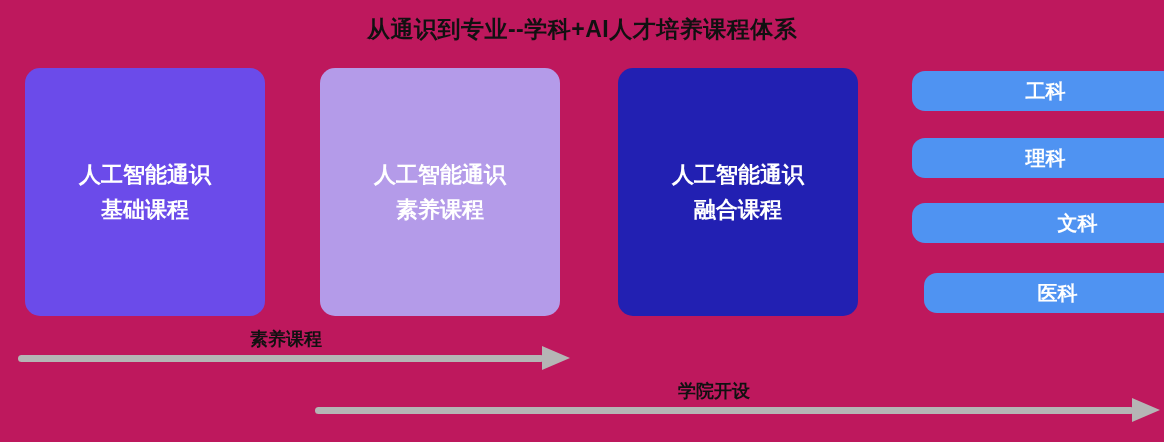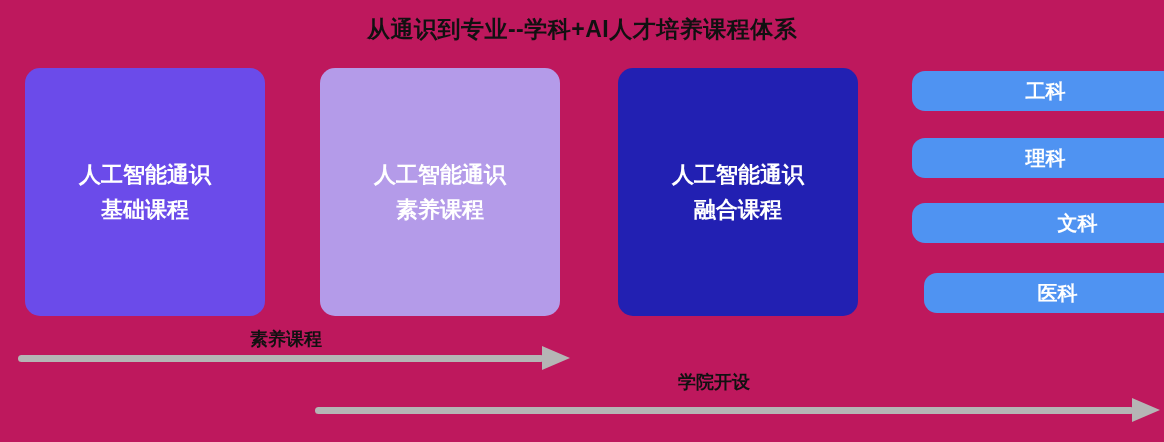--- a/index.html
+++ b/index.html
@@ -78,21 +78,21 @@
   .arrow-1 { left: 18px; top: 346px; width: 552px; }
   .arrow-2 { left: 315px; top: 398px; width: 845px; }
   .arrow-label {
     position: absolute;
     font-size: 18px;
     font-weight: bold;
     color: #111111;
     white-space: nowrap;
   }
   .label-1 { left: 250px; top: 327px; }
-  .label-2 { left: 678px; top: 370px; }
+  .label-2 { left: 678px; top: 379px; }
 </style>
 </head>
 <body>
 
 <div class="canvas">
 
   <h1 class="title">从通识到专业--学科+AI人才培养课程体系</h1>
 
   <div class="card card-1" style="background: rgb(107, 75, 234);">
     <div>

